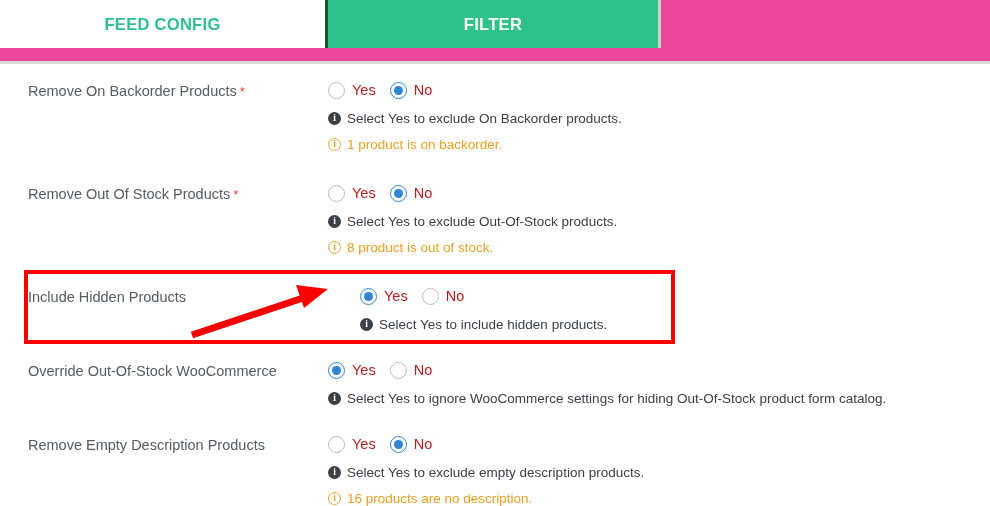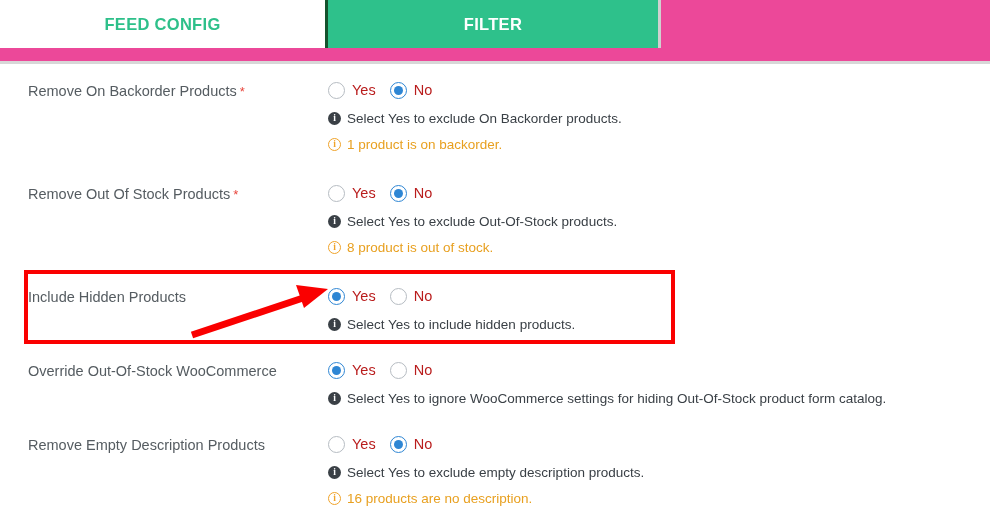--- a/index.html
+++ b/index.html
@@ -237,21 +237,21 @@
         <span class="info-ico dark">i</span>
         <span>Select Yes to exclude Out-Of-Stock products.</span>
       </div>
       <div class="help help-warn">
         <span class="info-ico warn">i</span>
         <span>8 product is out of stock.</span>
       </div>
     </div>
   </div>
 
-  <div class="row" style="margin-top:29px;">
+  <div class="row" style="margin-top:29px;gap:32px;">
     <div class="label-cell">
       <span>Include Hidden Products</span><span class="req"></span>
     </div>
     <div class="field-cell">
       <div class="radios">
         <div class="radio-opt">
           <span class="radio on"></span>
           <span class="radio-label">Yes</span>
         </div>
         <div class="radio-opt">

